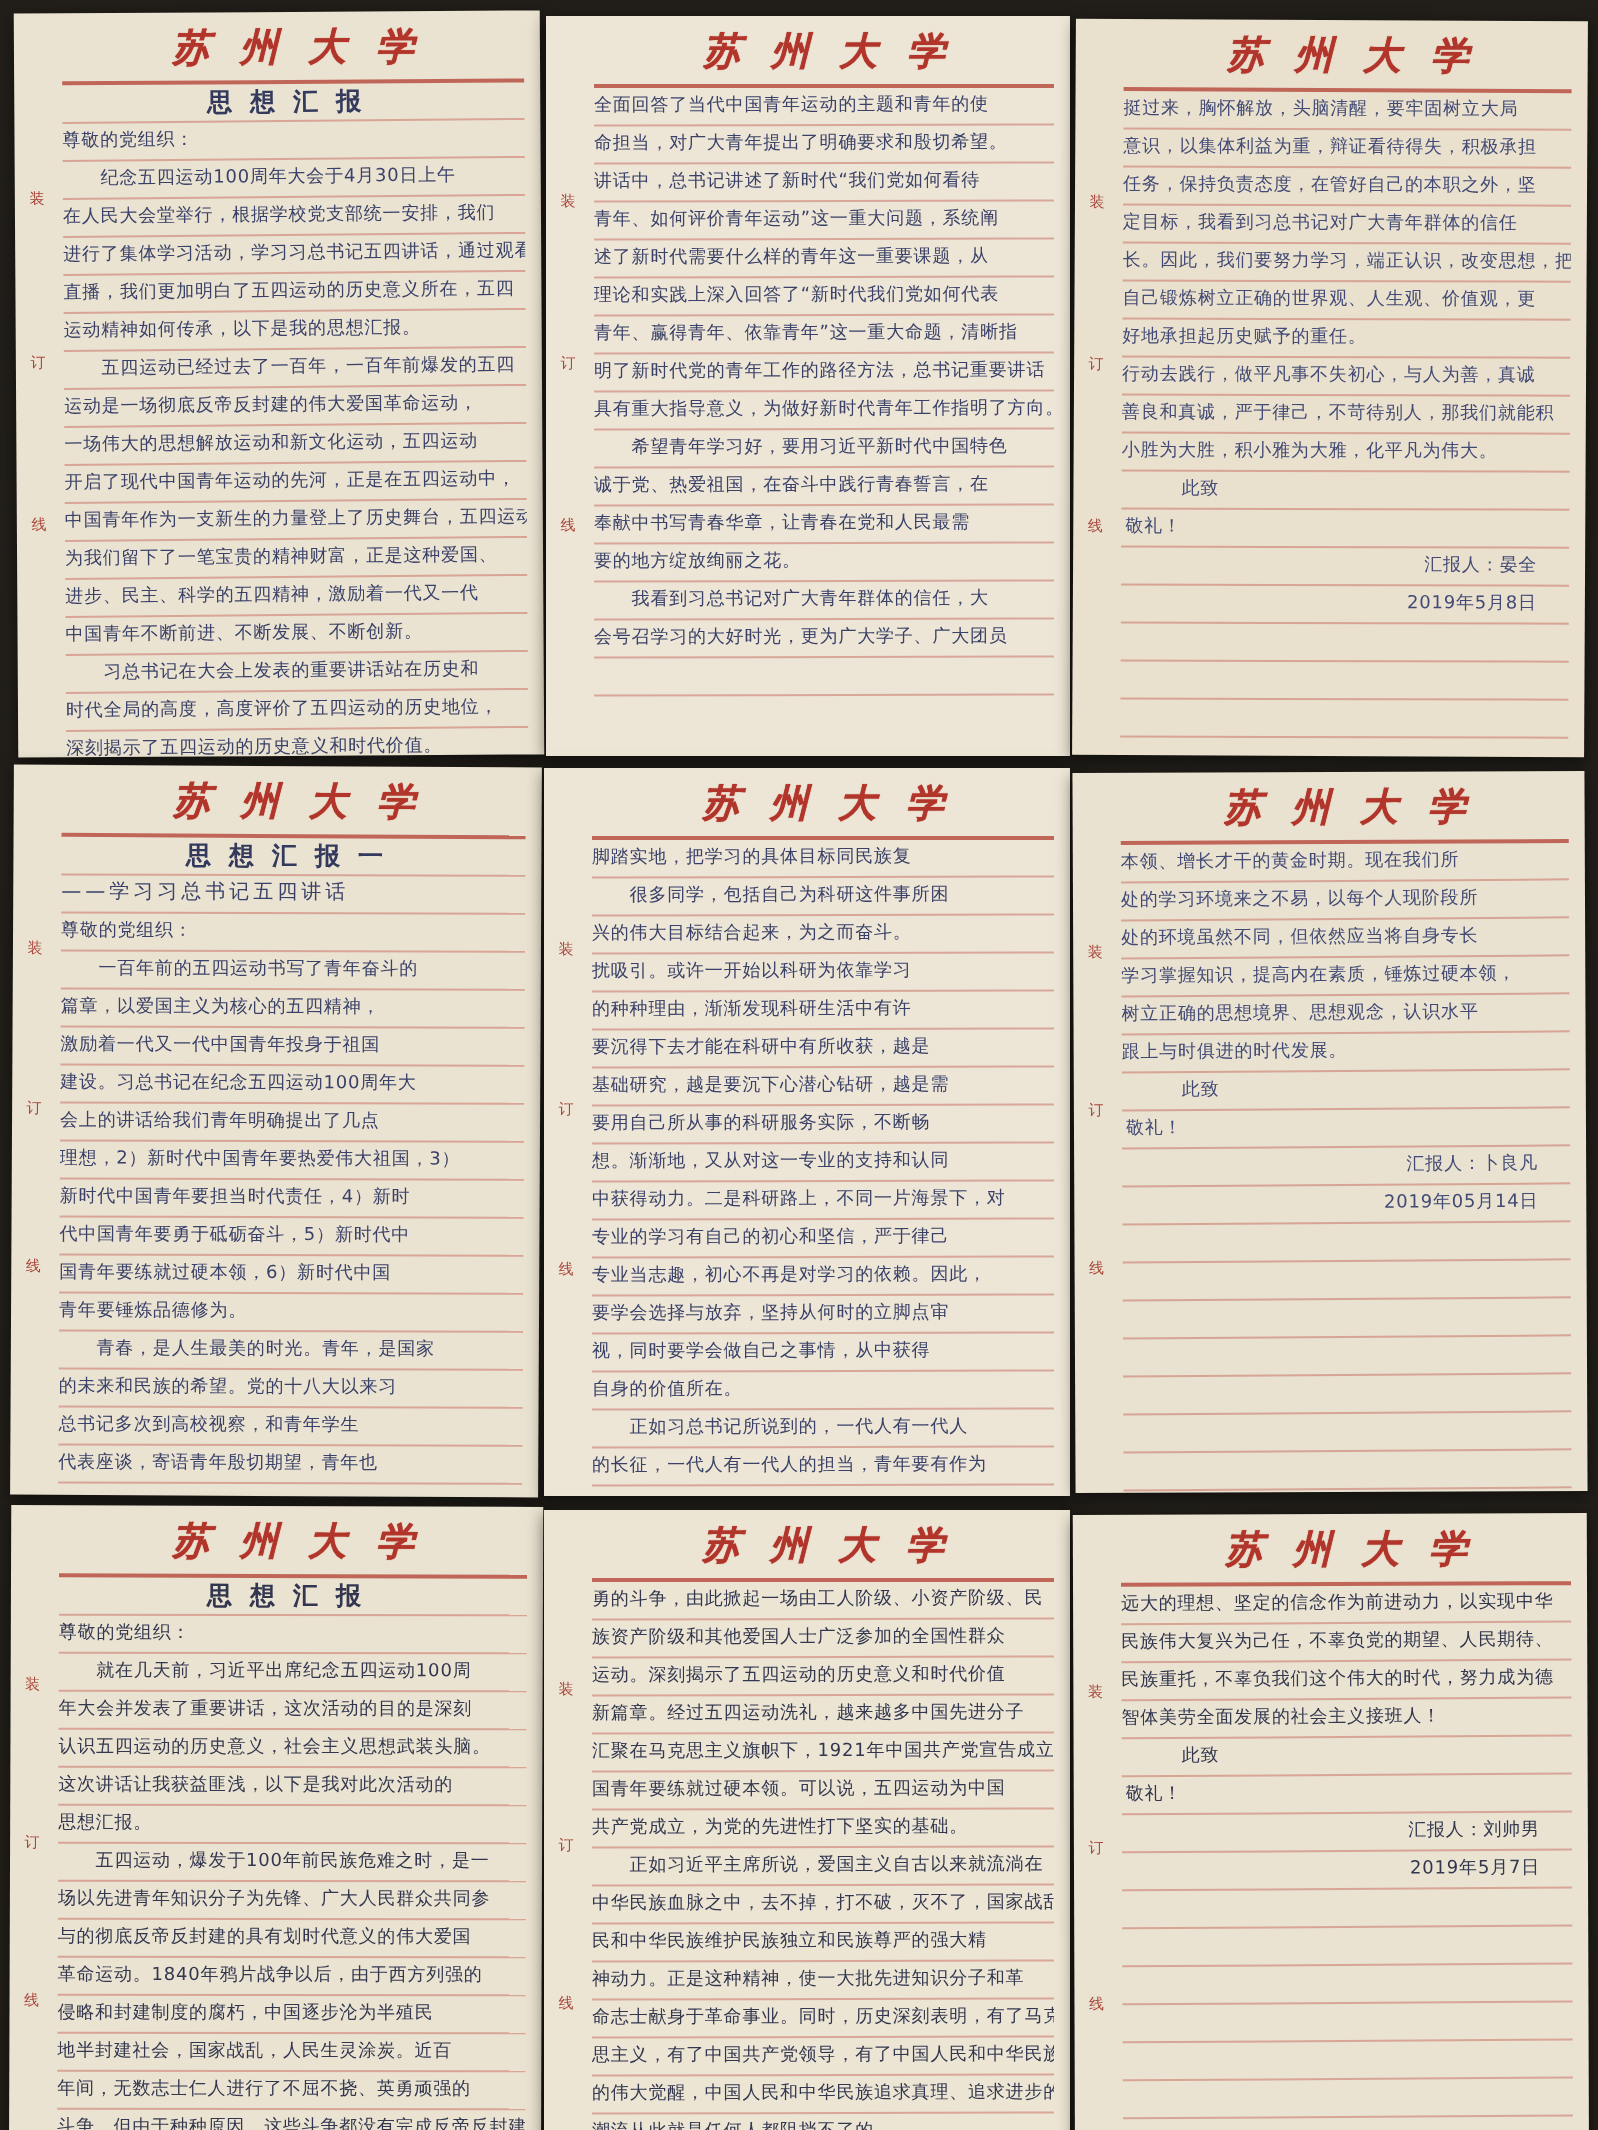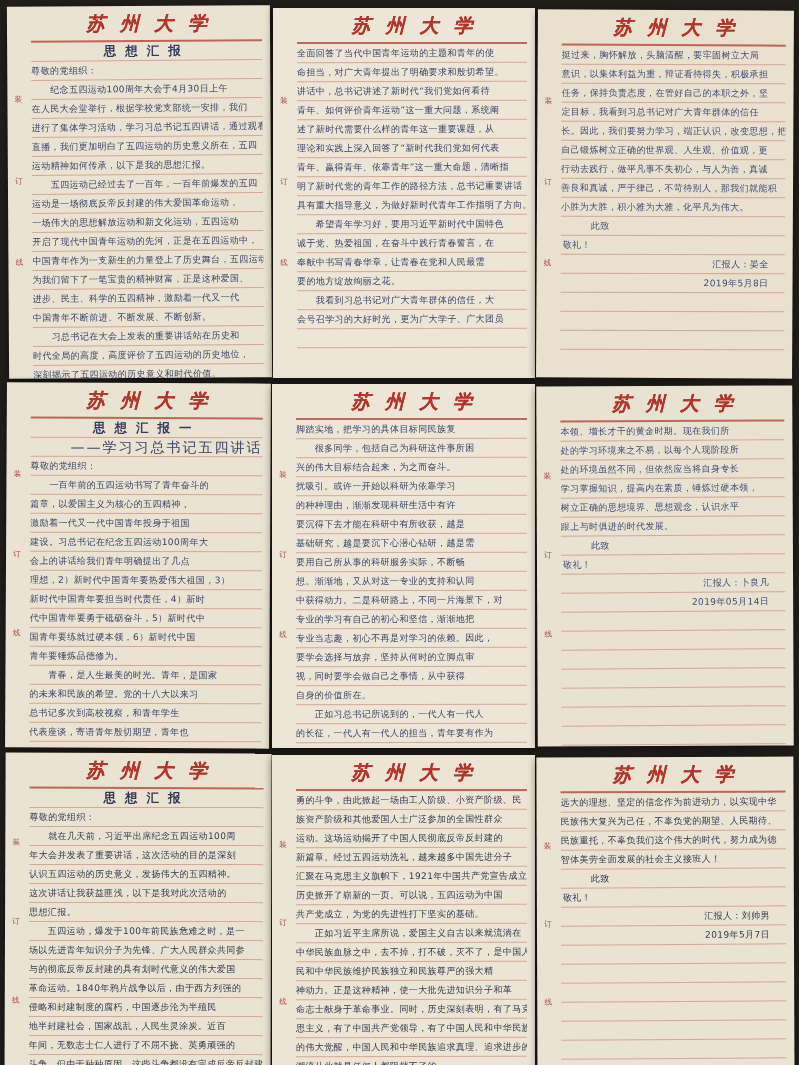--- a/index.html
+++ b/index.html
@@ -20,21 +20,21 @@
     font-size:19px;letter-spacing:15px;text-indent:15px;white-space:nowrap;
     text-shadow:0 0 .5px #b2352b;
   }
   .rules{border-top:2px solid rgba(178,60,48,.75);}
   .line{
     height:18px;line-height:18px;border-bottom:1px solid rgba(197,104,93,.5);
     font-size:9px;color:#3a4168;white-space:nowrap;overflow:hidden;
     letter-spacing:.4px;transform:rotate(-.15deg);
   }
   .title-line{text-align:center;font-size:12.5px;letter-spacing:9px;font-weight:bold;color:#333a5e;}
-  .subtitle-line{text-align:right;font-size:14px;letter-spacing:2px;}
+  .subtitle-line{text-align:left;font-size:10px;letter-spacing:2px;}
   .closing-line{padding-left:30px;}
   .salute-line{padding-left:2px;}
   .sig-line{text-align:right;padding-right:16px;}
   
   .binding{
     position:absolute;left:5px;top:24%;height:46%;width:12px;
     display:flex;flex-direction:column;justify-content:space-between;align-items:center;
   }
   .binding span{color:#a8453a;font-size:7.5px;line-height:8px;}
   
@@ -122,20 +122,21 @@
           <span>线</span>
         </div>
       <div class="uni-header">苏州大学</div>
       <div class="rules">
           <div class="line">挺过来，胸怀解放，头脑清醒，要牢固树立大局</div>
           <div class="line">意识，以集体利益为重，辩证看待得失，积极承担</div>
           <div class="line">任务，保持负责态度，在管好自己的本职之外，坚</div>
           <div class="line">定目标，我看到习总书记对广大青年群体的信任</div>
           <div class="line">长。因此，我们要努力学习，端正认识，改变思想，把</div>
           <div class="line">自己锻炼树立正确的世界观、人生观、价值观，更</div>
+          <div class="line">好地承担起历史赋予的重任。</div>
           <div class="line">行动去践行，做平凡事不失初心，与人为善，真诚</div>
           <div class="line">善良和真诚，严于律己，不苛待别人，那我们就能积</div>
           <div class="line">小胜为大胜，积小雅为大雅，化平凡为伟大。</div>
           <div class="line closing-line">此致</div>
           <div class="line salute-line">敬礼！</div>
           <div class="line sig-line">汇报人：晏全</div>
           <div class="line sig-line">2019年5月8日</div>
           <div class="line"></div>
           <div class="line"></div>
           <div class="line"></div>
@@ -185,21 +186,21 @@
           <div class="line">脚踏实地，把学习的具体目标同民族复</div>
           <div class="line">　　很多同学，包括自己为科研这件事所困</div>
           <div class="line">兴的伟大目标结合起来，为之而奋斗。</div>
           <div class="line">扰吸引。或许一开始以科研为依靠学习</div>
           <div class="line">的种种理由，渐渐发现科研生活中有许</div>
           <div class="line">要沉得下去才能在科研中有所收获，越是</div>
           <div class="line">基础研究，越是要沉下心潜心钻研，越是需</div>
           <div class="line">要用自己所从事的科研服务实际，不断畅</div>
           <div class="line">想。渐渐地，又从对这一专业的支持和认同</div>
           <div class="line">中获得动力。二是科研路上，不同一片海景下，对</div>
-          <div class="line">专业的学习有自己的初心和坚信，渐渐地把</div>
+          <div class="line">专业的学习有自己的初心和坚信，严于律己</div>
           <div class="line">专业当志趣，初心不再是对学习的依赖。因此，</div>
           <div class="line">要学会选择与放弃，坚持从何时的立脚点审</div>
           <div class="line">视，同时要学会做自己之事情，从中获得</div>
           <div class="line">自身的价值所在。</div>
           <div class="line">　　正如习总书记所说到的，一代人有一代人</div>
           <div class="line">的长征，一代人有一代人的担当，青年要有作为</div>
         </div>
     </div>
   </div>
 
@@ -240,21 +241,21 @@
           <span>装</span>
           <span>订</span>
           <span>线</span>
         </div>
       <div class="uni-header">苏州大学</div>
       <div class="rules">
           <div class="line title-line">思想汇报</div>
           <div class="line">尊敬的党组织：</div>
           <div class="line">　　就在几天前，习近平出席纪念五四运动100周</div>
           <div class="line">年大会并发表了重要讲话，这次活动的目的是深刻</div>
-          <div class="line">认识五四运动的历史意义，发扬伟大的五四精神。</div>
+          <div class="line">认识五四运动的历史意义，社会主义思想武装头脑。</div>
           <div class="line">这次讲话让我获益匪浅，以下是我对此次活动的</div>
           <div class="line">思想汇报。</div>
           <div class="line">　　五四运动，爆发于100年前民族危难之时，是一</div>
           <div class="line">场以先进青年知识分子为先锋、广大人民群众共同参</div>
           <div class="line">与的彻底反帝反封建的具有划时代意义的伟大爱国</div>
           <div class="line">革命运动。1840年鸦片战争以后，由于西方列强的</div>
           <div class="line">侵略和封建制度的腐朽，中国逐步沦为半殖民</div>
           <div class="line">地半封建社会，国家战乱，人民生灵涂炭。近百</div>
           <div class="line">年间，无数志士仁人进行了不屈不挠、英勇顽强的</div>
           <div class="line">斗争，但由于种种原因，这些斗争都没有完成反帝反封建</div>
@@ -266,27 +267,27 @@
     <div class="inner">
       <div class="binding">
           <span>装</span>
           <span>订</span>
           <span>线</span>
         </div>
       <div class="uni-header">苏州大学</div>
       <div class="rules">
           <div class="line">勇的斗争，由此掀起一场由工人阶级、小资产阶级、民</div>
           <div class="line">族资产阶级和其他爱国人士广泛参加的全国性群众</div>
-          <div class="line">运动。这场运动揭开了中国人民彻底反帝反封建的</div>
+          <div class="line">运动。深刻揭示了五四运动的历史意义和时代价值</div>
           <div class="line">新篇章。经过五四运动洗礼，越来越多中国先进分子</div>
           <div class="line">汇聚在马克思主义旗帜下，1921年中国共产党宣告成立，中国</div>
-          <div class="line">历史掀开了崭新的一页。可以说，五四运动为中国</div>
+          <div class="line">国青年要练就过硬本领。可以说，五四运动为中国</div>
           <div class="line">共产党成立，为党的先进性打下坚实的基础。</div>
           <div class="line">　　正如习近平主席所说，爱国主义自古以来就流淌在</div>
-          <div class="line">中华民族血脉之中，去不掉，打不破，灭不了，是中国人</div>
+          <div class="line">中华民族血脉之中，去不掉，打不破，灭不了，国家战乱</div>
           <div class="line">民和中华民族维护民族独立和民族尊严的强大精</div>
           <div class="line">神动力。正是这种精神，使一大批先进知识分子和革</div>
           <div class="line">命志士献身于革命事业。同时，历史深刻表明，有了马克</div>
           <div class="line">思主义，有了中国共产党领导，有了中国人民和中华民族</div>
           <div class="line">的伟大觉醒，中国人民和中华民族追求真理、追求进步的</div>
           <div class="line">潮流从此就是任何人都阻挡不了的。</div>
         </div>
     </div>
   </div>
 

